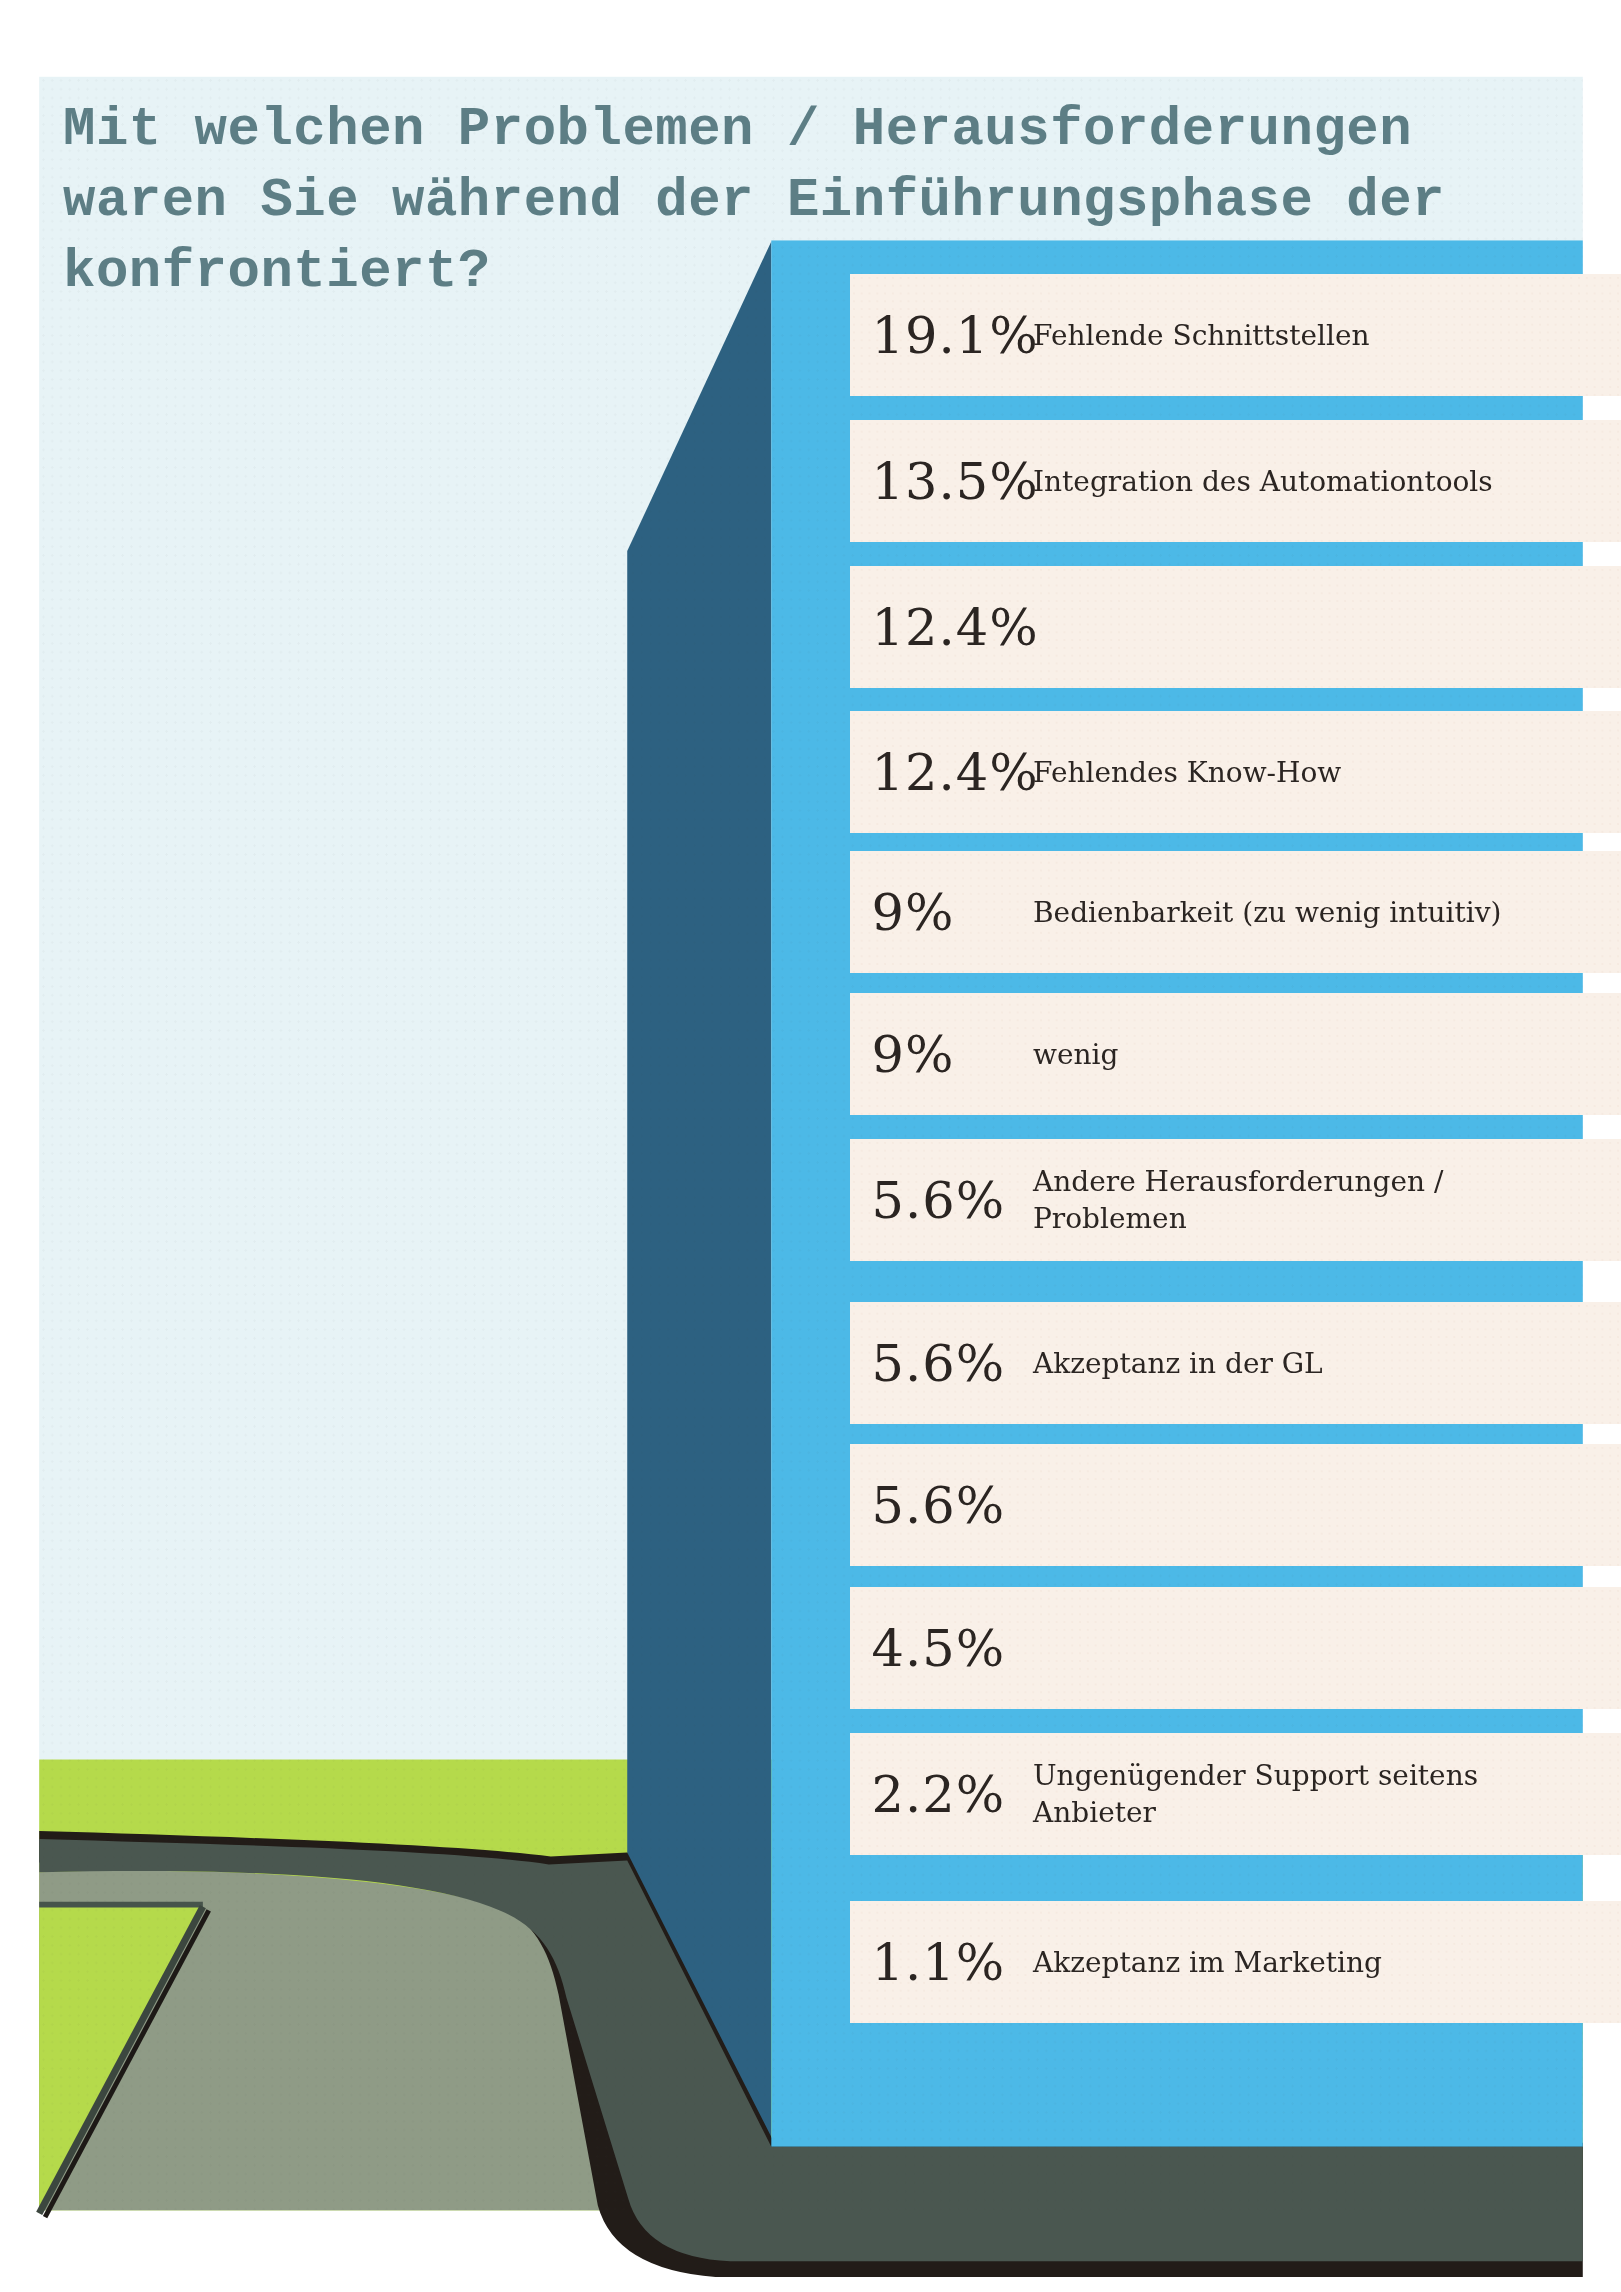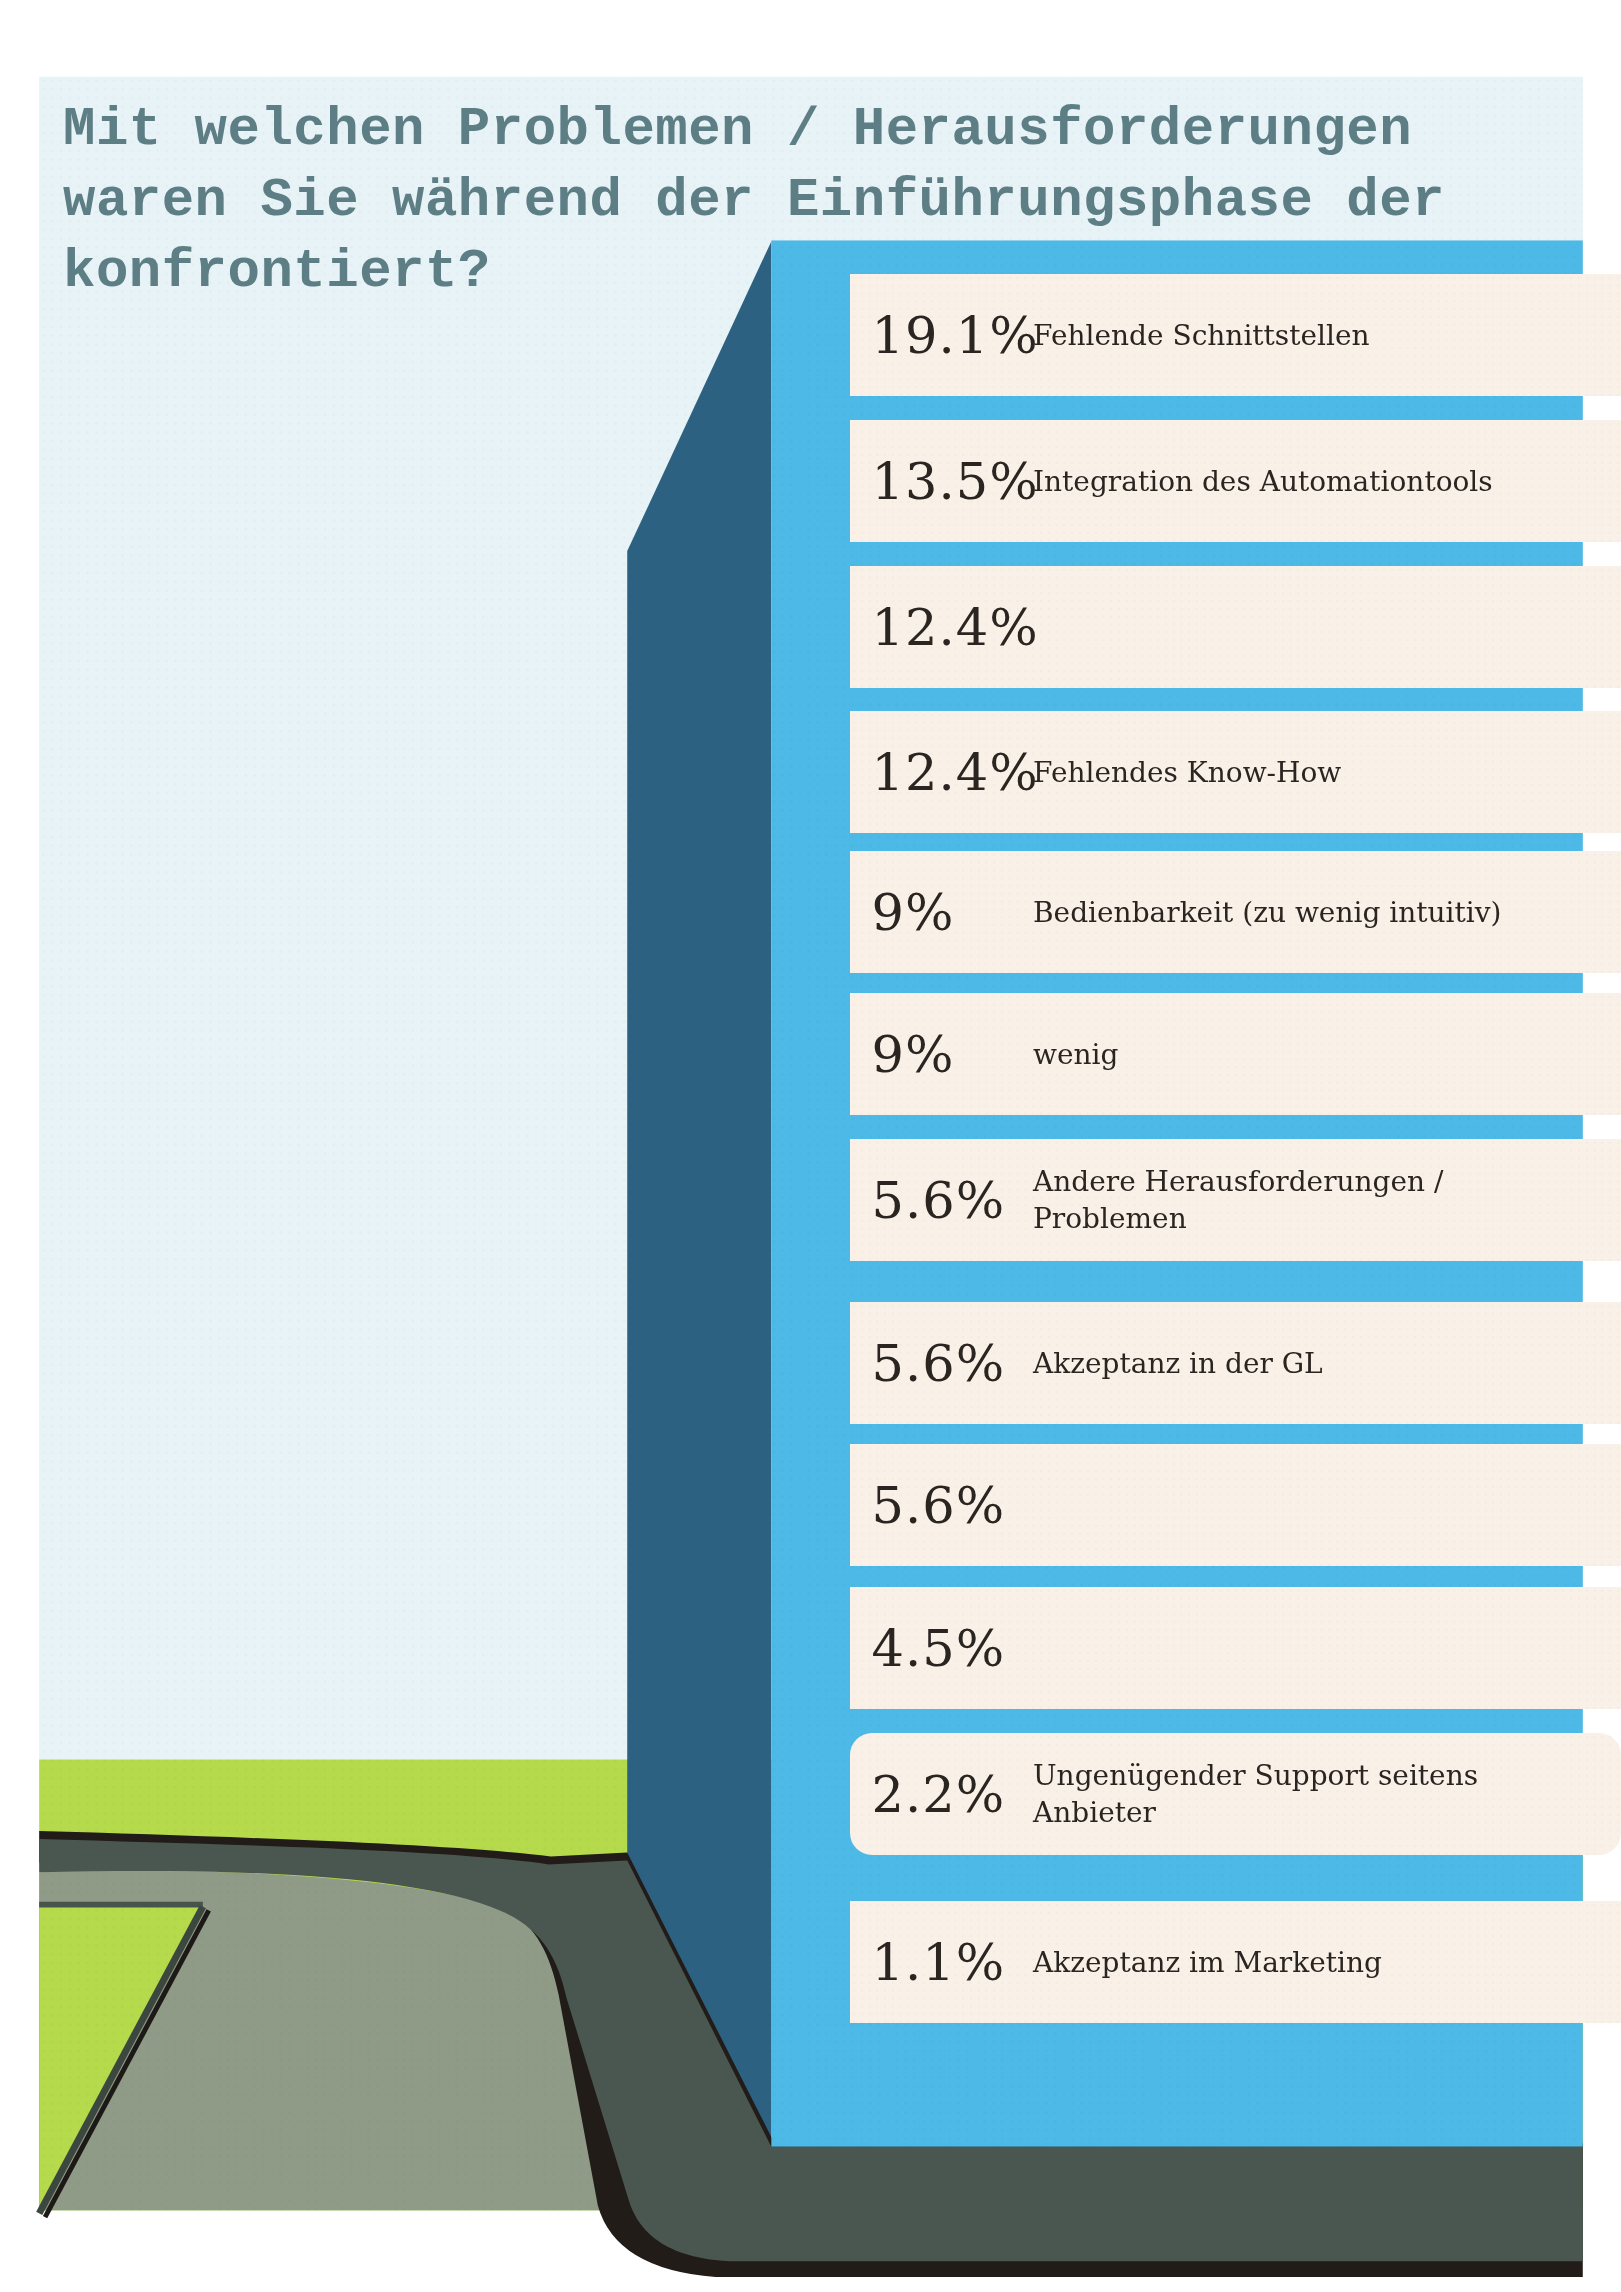--- a/index.html
+++ b/index.html
@@ -110,21 +110,21 @@
     <div class="card" style="top: 1302px;">
       <span class="pct">5.6%</span>
       <span class="lbl">Akzeptanz in der GL</span>
     </div>
     <div class="card" style="top: 1444px;">
       <span class="pct">5.6%</span>
     </div>
     <div class="card" style="top: 1587px;">
       <span class="pct">4.5%</span>
     </div>
-    <div class="card" style="top: 1733px; border-radius: 22px;">
+    <div class="card" style="top: 1733px;">
       <span class="pct">2.2%</span>
       <span class="lbl">Ungenügender Support seitens
 Anbieter</span>
     </div>
     <div class="card" style="top: 1901px;">
       <span class="pct">1.1%</span>
       <span class="lbl">Akzeptanz im Marketing</span>
     </div>
   </div>
 

